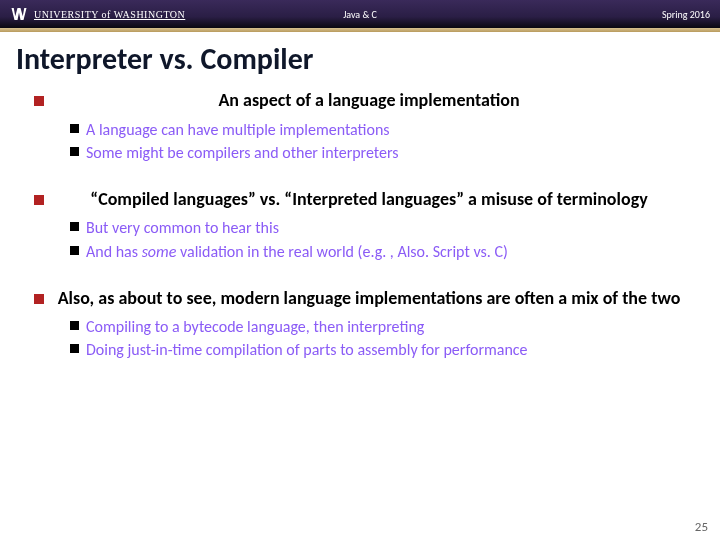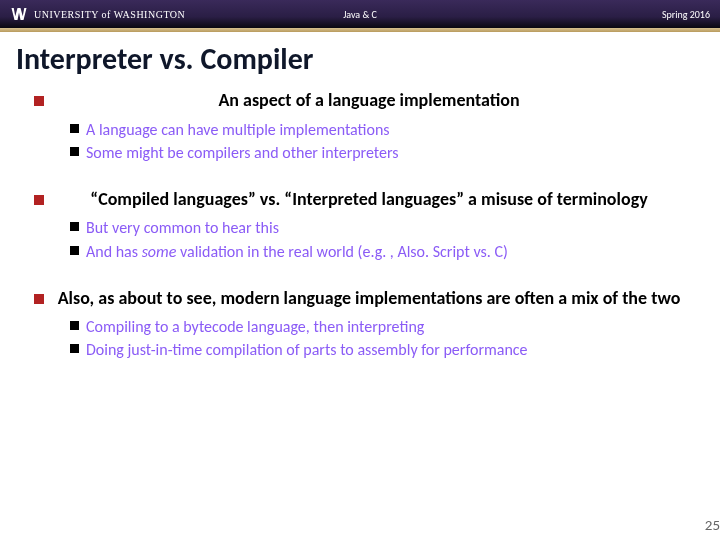--- a/index.html
+++ b/index.html
@@ -22,21 +22,21 @@
     position: relative;
   }
   .header-logo {
     display: flex;
     align-items: center;
     gap: 6px;
     font-size: 10px;
     letter-spacing: 0.5px;
   }
   .header-logo svg { width: 18px; height: 18px; }
-  .header-logo-text { font-family: Georgia, serif; font-size: 10px; }
+  .header-logo-text { font-family: Georgia, serif; font-size: 10px; text-decoration: underline; }
   .header-center {
     position: absolute;
     left: 50%;
     transform: translateX(-50%);
     font-size: 10px;
   }
   .header-right {
     margin-left: auto;
     font-size: 10px;
   }
@@ -91,22 +91,22 @@
     left: 0;
     top: 6px;
     width: 9px;
     height: 9px;
     background: #000;
   }
   .sub-item em { font-style: italic; margin-top: 11px; }
   .pagenum {
     position: absolute;
     bottom: 6px;
-    right: 0;
-    font-size: 15px;
+    right: 12px;
+    font-size: 13px;
     color: #666;
   }
 </style>
 </head>
 <body>
 
 <div class="header">
   <div class="header-logo">
     <svg viewBox="0 0 24 24">
       <path d="M2 4 L5 4 L7 15 L10 4 L14 4 L17 15 L19 4 L22 4 L18 20 L14 20 L12 10 L10 20 L6 20 Z" fill="#fff"></path>

